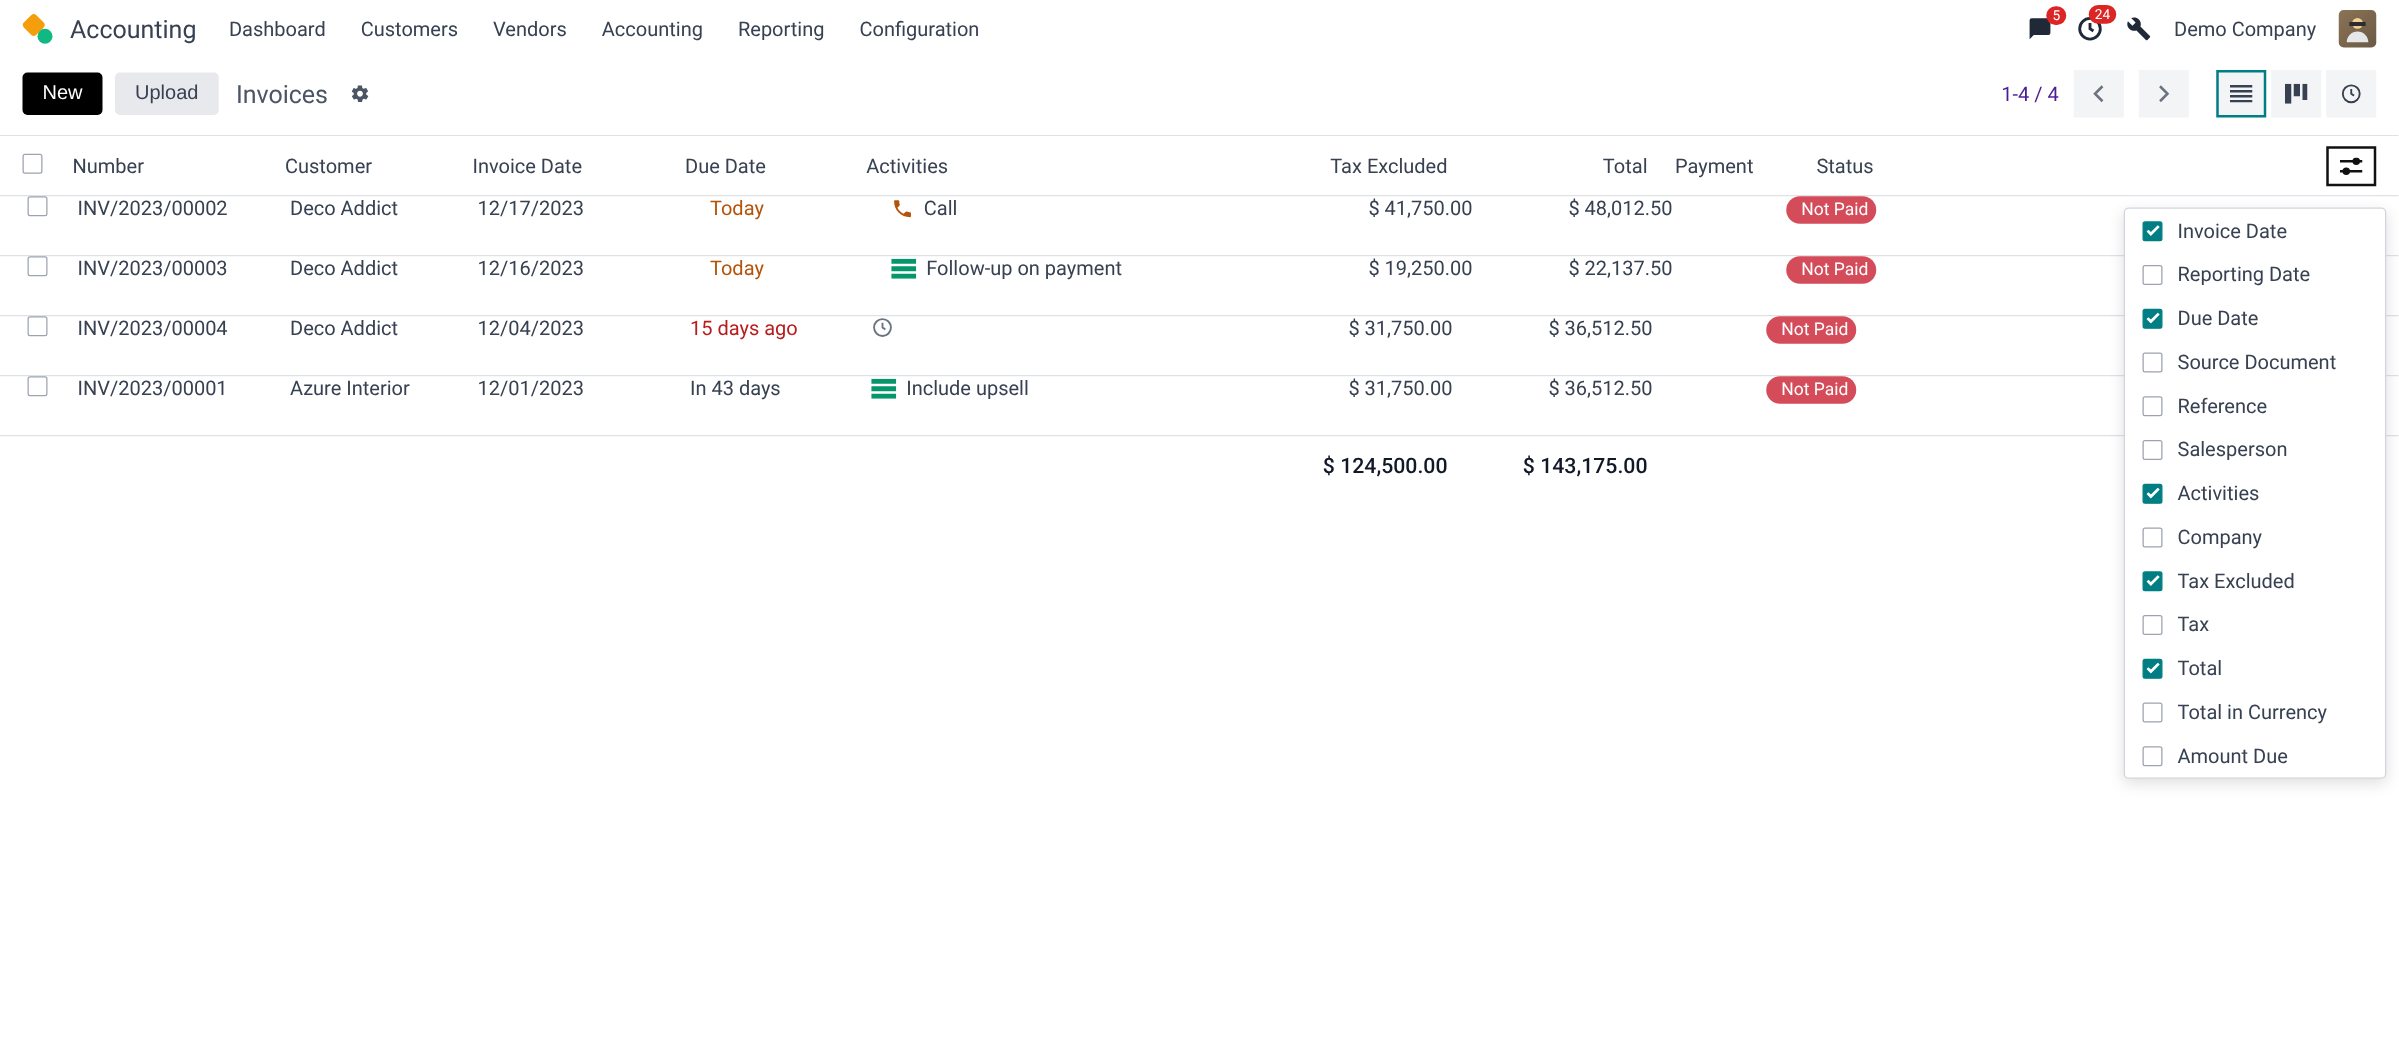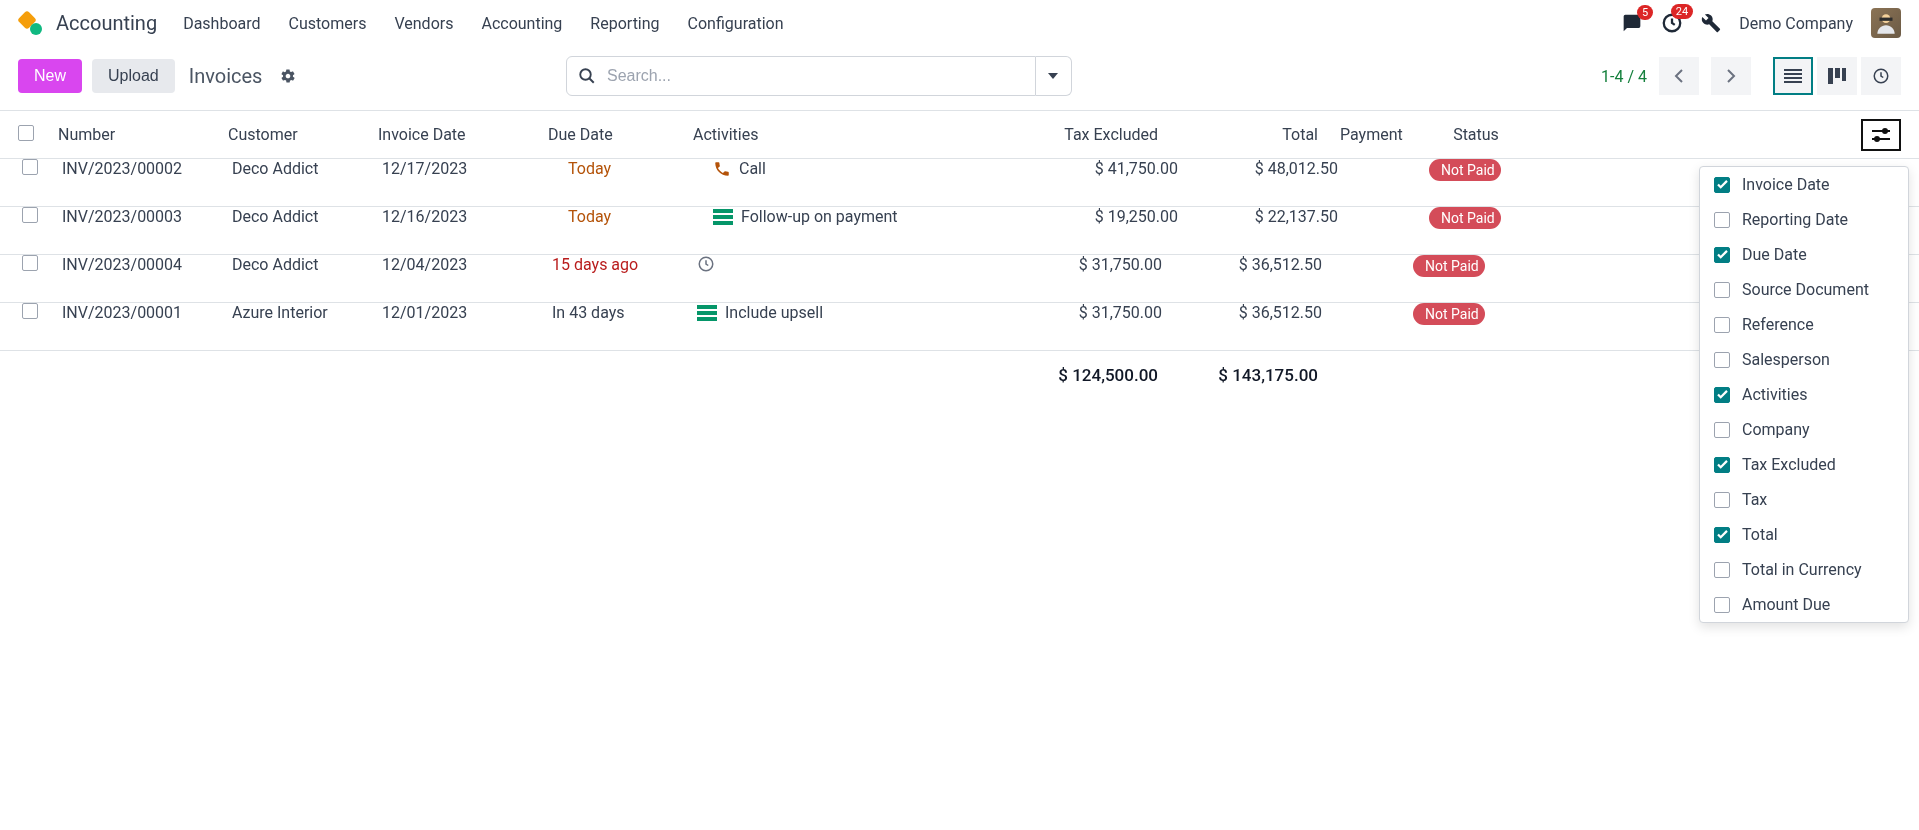--- a/index.html
+++ b/index.html
@@ -14,31 +14,31 @@
   .mainmenu { display: flex; gap: 28px; }
   .mainmenu a { color: #374151; text-decoration: none; font-size: 16px; cursor: pointer; }
   .nav-right { margin-left: auto; display: flex; align-items: center; gap: 18px; }
   .icon-badge { position: relative; cursor: pointer; }
   .badge { position: absolute; top: -8px; right: -10px; background: #dc2626; color: #fff; font-size: 11px; border-radius: 9px; padding: 1px 5px; line-height: 1.2; }
   .company-name { font-size: 16px; color: #374151; cursor: pointer; }
   .avatar { width: 30px; height: 30px; border-radius: 4px; background: linear-gradient(135deg,#8b7355,#6b5a45); display:flex; align-items:center; justify-content:center; color:#fff; font-size:18px; cursor:pointer; }
   
   
   .controlbar { display: flex; align-items: center; padding: 10px 18px 14px; gap: 10px; }
-  .btn-new { background: #d946ef; color: #fff; border: none; border-radius: 4px; padding: 8px 16px; font-size: 16px; cursor: pointer; }
+  .btn-new { background: #000000; color: #fff; border: none; border-radius: 4px; padding: 8px 16px; font-size: 16px; cursor: pointer; }
   .btn-upload { background: #e7e9ed; color: #374151; border: none; border-radius: 4px; padding: 8px 16px; font-size: 16px; cursor: pointer; }
   .breadcrumb-title { font-size: 20px; color: #4b5563; margin-left: 4px; }
   .gear { margin-left: 8px; color: #4b5563; cursor: pointer; }
   .searchwrap { margin-left: auto; margin-right: auto; position: relative; display: flex; align-items: center; }
   .searchbox { width: 470px; height: 40px; border: 1px solid #d1d5db; border-radius: 6px 0 0 6px; padding-left: 40px; font-size: 16px; }
   .searchbox::placeholder { color: #9ca3af; }
   .search-icon { position: absolute; left: 12px; color: #374151; }
   .search-toggle { width: 36px; height: 40px; border: 1px solid #d1d5db; border-left: none; border-radius: 0 6px 6px 0; background: #fff; cursor: pointer; display:flex; align-items:center; justify-content:center; }
   .pager { margin-left: auto; display: flex; align-items: center; gap: 12px; }
-  .pager-text { font-size: 16px; color: #15803d; }
+  .pager-text { font-size: 16px; color: #4c1d95; }
   .pager-btn, .view-btn { width: 40px; height: 38px; border: none; background: #f3f4f6; display: inline-flex; align-items: center; justify-content: center; cursor: pointer; }
   .view-btn.active { border: 2px solid #017e84; background: #f3f4f6; }
   .viewswitch { display: flex; gap: 4px; margin-left: 10px; }
   
   
   .tablewrap { border-top: 1px solid #dee2e6; }
   .thead { display: flex; align-items: center; height: 48px; padding: 0 18px; background: #fff; border-bottom: 1px solid #dee2e6; font-size: 16px; color: #374151; }
   .trow { display: flex; align-items: flex-start; height: 48px; padding: 0 22px; border-bottom: 1px solid #dee2e6; font-size: 16px; }
   .tfoot { display: flex; align-items: center; height: 48px; padding: 0 18px; font-size: 17px; color: #111827; font-weight: 500; }
   .col-chk { width: 40px; }
@@ -115,34 +115,20 @@
 <div class="controlbar">
   <button class="btn-new">New</button>
   <button class="btn-upload">Upload</button>
   <span class="breadcrumb-title">Invoices</span>
   <span class="gear">
     <svg width="16" height="16" viewBox="0 0 24 24" fill="#4b5563">
         <path d="M19.4 13c0-.3.1-.7.1-1s0-.7-.1-1l2.1-1.6c.2-.1.2-.4.1-.6l-2-3.5c-.1-.2-.4-.3-.6-.2l-2.5 1c-.5-.4-1.1-.7-1.7-1l-.4-2.6c0-.2-.2-.4-.5-.4h-4c-.2 0-.4.2-.5.4l-.4 2.7c-.6.2-1.2.6-1.7 1l-2.5-1c-.2-.1-.5 0-.6.2l-2 3.5c-.1.2-.1.5.1.6L4.6 11c0 .3-.1.7-.1 1s0 .7.1 1l-2.1 1.6c-.2.1-.2.4-.1.6l2 3.5c.1.2.4.3.6.2l2.5-1c.5.4 1.1.7 1.7 1l.4 2.6c0 .2.2.4.5.4h4c.2 0 .4-.2.5-.4l.4-2.6c.6-.2 1.2-.6 1.7-1l2.5 1c.2.1.5 0 .6-.2l2-3.5c.1-.2.1-.5-.1-.6L19.4 13zM12 15.5c-1.9 0-3.5-1.6-3.5-3.5s1.6-3.5 3.5-3.5 3.5 1.6 3.5 3.5-1.6 3.5-3.5 3.5z"></path>
       </svg>
   </span>
 
-  <div class="searchwrap">
-    <span class="search-icon">
-      <svg width="18" height="18" viewBox="0 0 24 24" fill="none" stroke="#374151" stroke-width="2.5">
-          <circle cx="10" cy="10" r="7"></circle>
-          <line x1="21" y1="21" x2="15" y2="15"></line>
-        </svg>
-    </span>
-    <input class="searchbox" placeholder="Search..." style="">
-    <button class="search-toggle">
-      <svg width="10" height="6" viewBox="0 0 10 6" fill="#374151">
-          <path d="M0 0l5 6 5-6z"></path>
-        </svg>
-    </button>
-  </div>
 
   <div class="pager">
     <span class="pager-text">1-4 / 4</span>
     <button class="pager-btn">
       <svg width="10" height="16" viewBox="0 0 10 16" fill="none" stroke="#6b7280" stroke-width="2">
           <path d="M8 2L2 8l6 6"></path>
         </svg>
     </button>
     <button class="pager-btn">
       <svg width="10" height="16" viewBox="0 0 10 16" fill="none" stroke="#6b7280" stroke-width="2">

